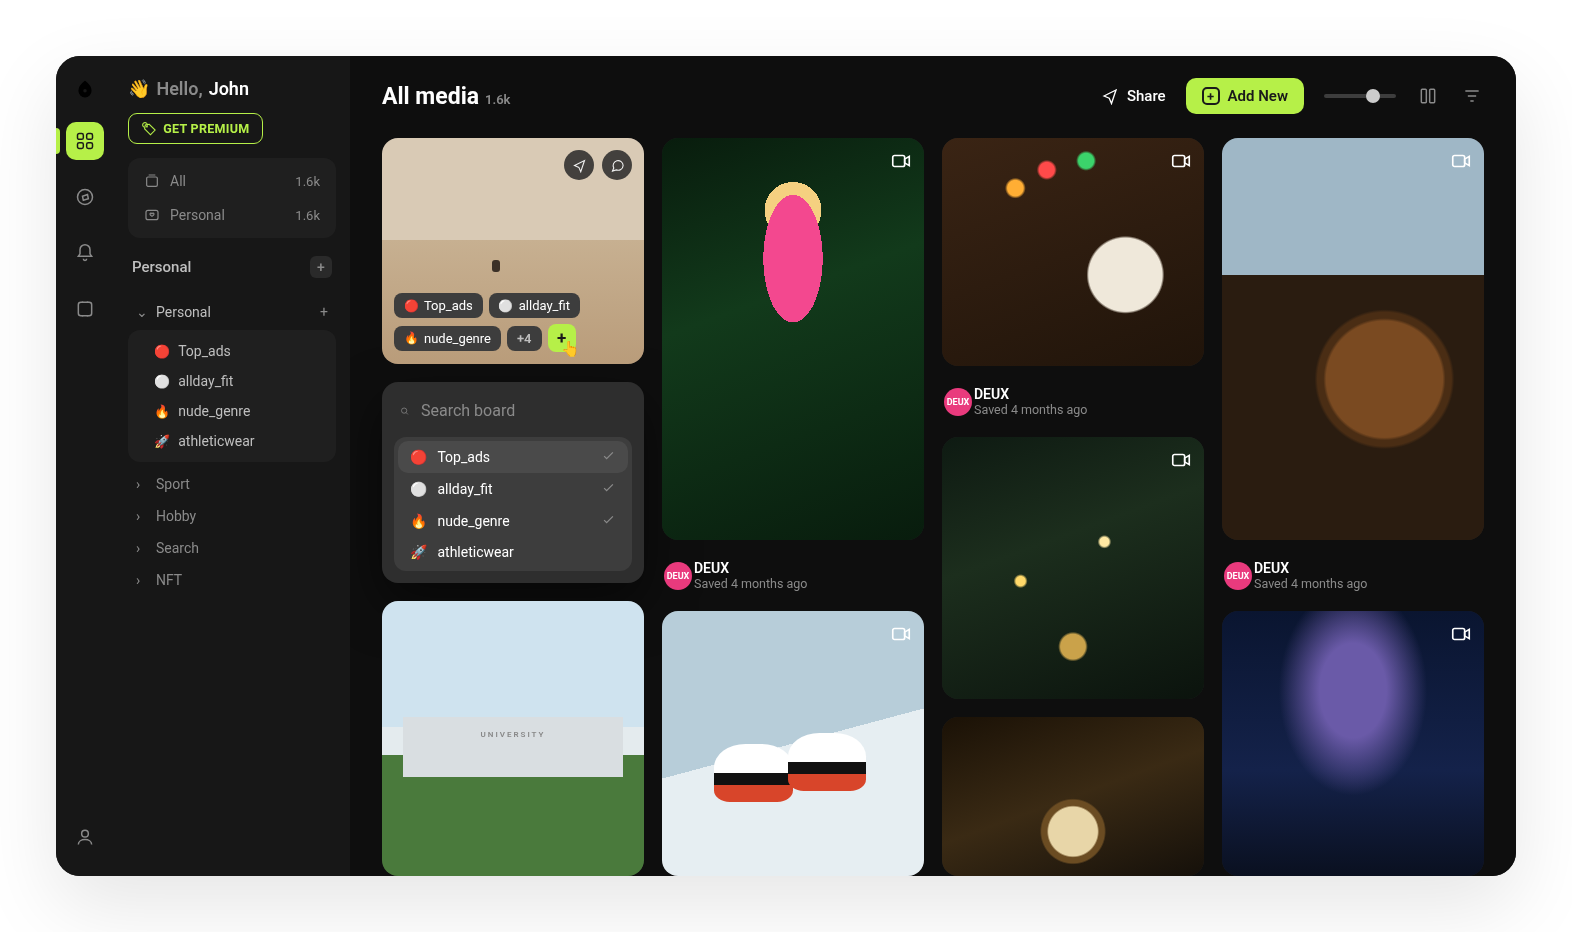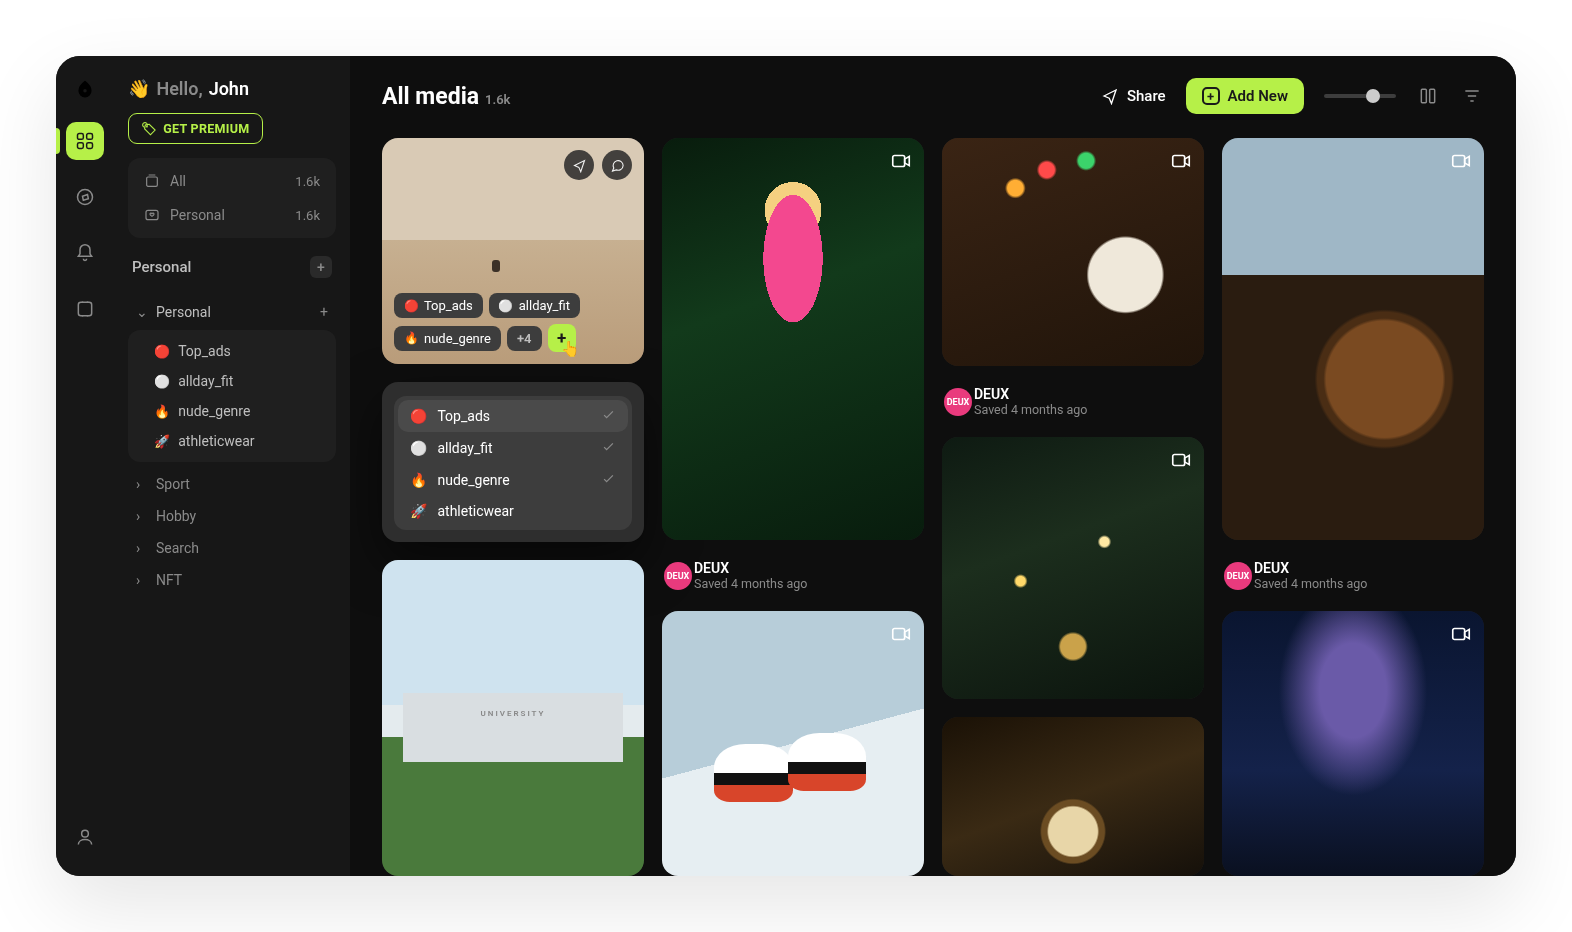--- a/index.html
+++ b/index.html
@@ -304,20 +304,27 @@
                     <span class="emoji">🔥</span>
                     <span>nude_genre</span>
                   </div>
                   <div class="tag more">+4</div>
                   <div class="tag-add" style="position: relative;">+<span class="cursor-hand">👆</span></div>
                 </div>
           </div>
         </div>
 
         <div class="popover">
+          <div class="search-row">
+            <svg viewBox="0 0 24 24">
+                  <circle cx="11" cy="11" r="7"></circle>
+                  <path d="M21 21l-5-5"></path>
+                </svg>
+            <input class="search-input" style="caret-color: var(--accent);" placeholder="Search board">
+          </div>
           <div class="opt-list" id="opt-list">
                 <div class="opt sel">
                   <span class="emoji">🔴</span>
                   <span>Top_ads</span>
                   <span class="check"><svg viewBox="0 0 24 24">
                       <path d="M5 13l4 4 10-10"></path>
                     </svg></span>
                 </div>
                 <div class="opt">
                   <span class="emoji">⚪</span>

